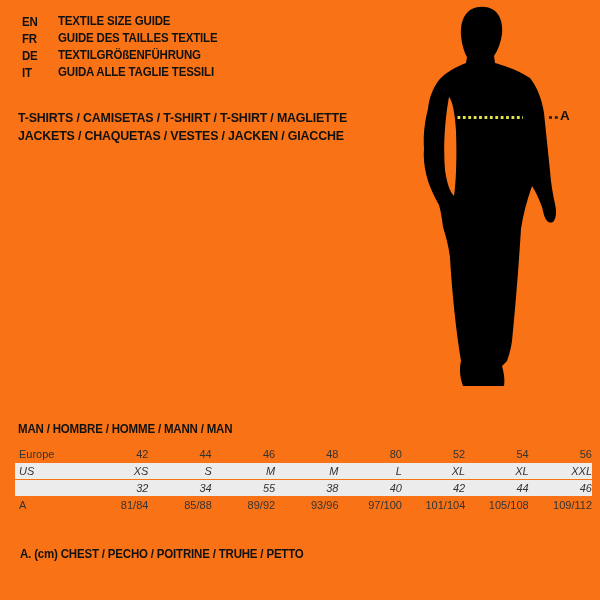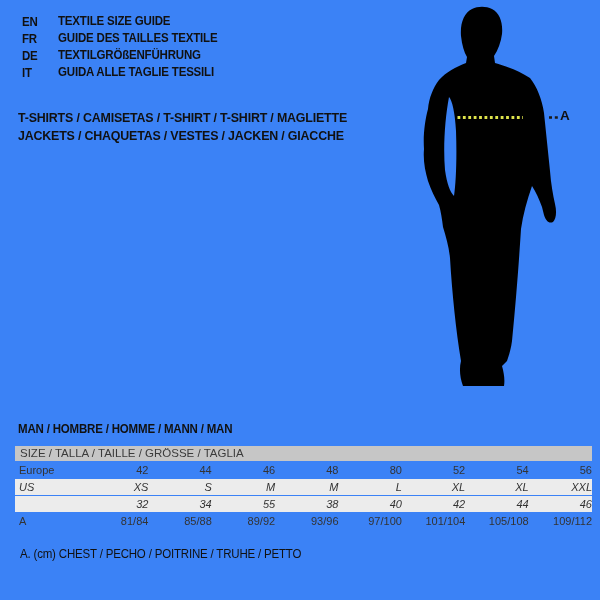--- a/index.html
+++ b/index.html
@@ -1,17 +1,17 @@
 <!DOCTYPE html>
 <html style="--header-bg: #c6c6c6; --stripe-bg: #ececec;"><head>
 <meta charset="utf-8">
 <style>
   html,body{margin:0;padding:0;background:#ffffff;}
   .canvas{
-    position:relative;width:600px;height:600px;background:#3b82f6;
+    position:relative;width:600px;height:600px;background:#f97316;
     font-family:"Liberation Sans",sans-serif;color:#111;overflow:hidden;
   }
   .cond{display:inline-block;transform:scaleX(.92);transform-origin:0 50%;}
   
   .lang-list{position:absolute;top:13px;left:22px;}
   .lang-row{display:flex;height:16.8px;align-items:center;}
   .lang-code,.lang-label{font-weight:700;font-size:12.5px;letter-spacing:-.2px;white-space:nowrap;}
   .lang-code-wrap{width:36px;flex:0 0 36px;}
   
   .category{position:absolute;top:108px;left:18px;}
@@ -23,21 +23,21 @@
   .gender{position:absolute;top:422px;left:18px;font-size:12.5px;font-weight:700;letter-spacing:-.2px;white-space:nowrap;}
   
   .size-table{position:absolute;left:15px;top:446px;width:577px;font-size:11px;color:#333;}
   .thead{background:var(--header-bg,#c6c6c6);height:15px;line-height:15px;padding-left:5px;
          margin-bottom:1px;font-size:11.5px;color:#3b3b3b;white-space:nowrap;}
   .trow{display:grid;grid-template-columns:70px repeat(8,1fr);height:16px;line-height:16px;margin-bottom:1px;}
   .trow.shaded{background:var(--stripe-bg,#ececec);font-style:italic;}
   .tlabel{padding-left:4px;text-align:left;}
   .tcell{text-align:right;}
   
-  .footnote{position:absolute;left:20px;top:547px;font-weight:400;font-size:12.5px;letter-spacing:-.2px;white-space:nowrap;}
+  .footnote{position:absolute;left:20px;top:547px;font-weight:700;font-size:12.5px;letter-spacing:-.2px;white-space:nowrap;}
 </style>
 </head>
 <body>
 
 <div class="canvas">
 
   <div class="lang-list" id="langList">
       <div class="lang-row">
         <span class="lang-code-wrap"><span class="lang-code cond">EN</span></span>
         <span class="lang-label cond">TEXTILE SIZE GUIDE</span>
@@ -99,21 +99,20 @@
              Z" fill="#000000"></path>
     <line x1="457.5" y1="117.5" x2="523" y2="117.5" stroke-width="3" stroke-dasharray="2.8 2.6" stroke="#dfe44c"></line>
     <line x1="549" y1="117.5" x2="560" y2="117.5" stroke-width="2.6" stroke-dasharray="3 2.8" stroke="#1a1a1a"></line>
   </svg>
 
   <span class="measure-label">A</span>
 
   <div class="gender"><span class="cond">MAN / HOMBRE / HOMME / MANN / MAN</span></div>
 
   <div class="size-table">
-    <div class="thead">SIZE / TALLA / TAILLE / GRÖSSE / TAGLIA</div>
     <div id="tableRows">
         <div class="trow">
           <div class="tlabel">Europe</div>
           <div class="tcell">42</div>
           <div class="tcell">44</div>
           <div class="tcell">46</div>
           <div class="tcell">48</div>
           <div class="tcell">80</div>
           <div class="tcell">52</div>
           <div class="tcell">54</div>

